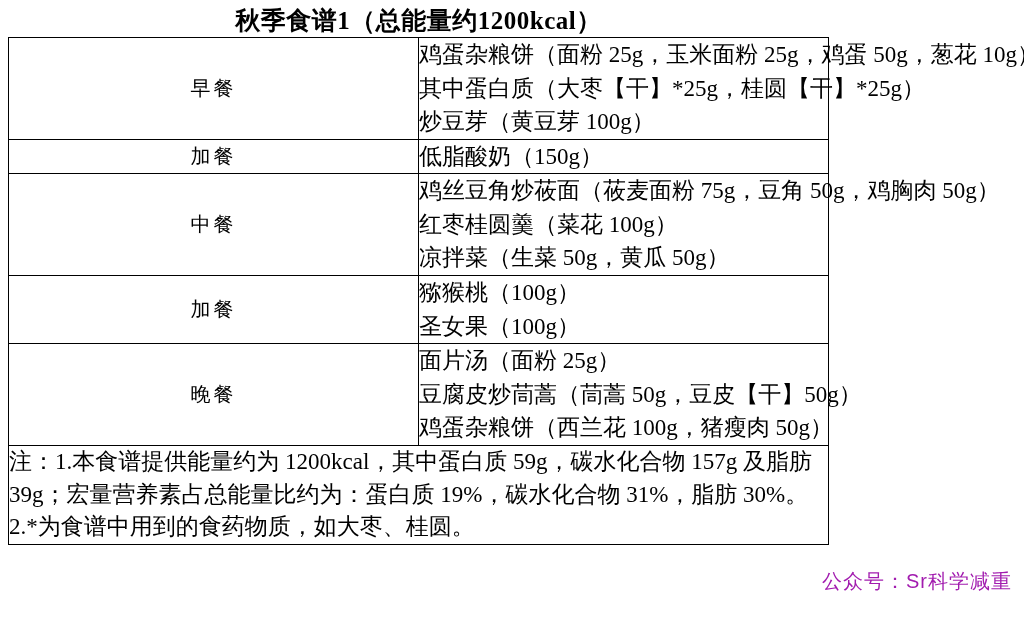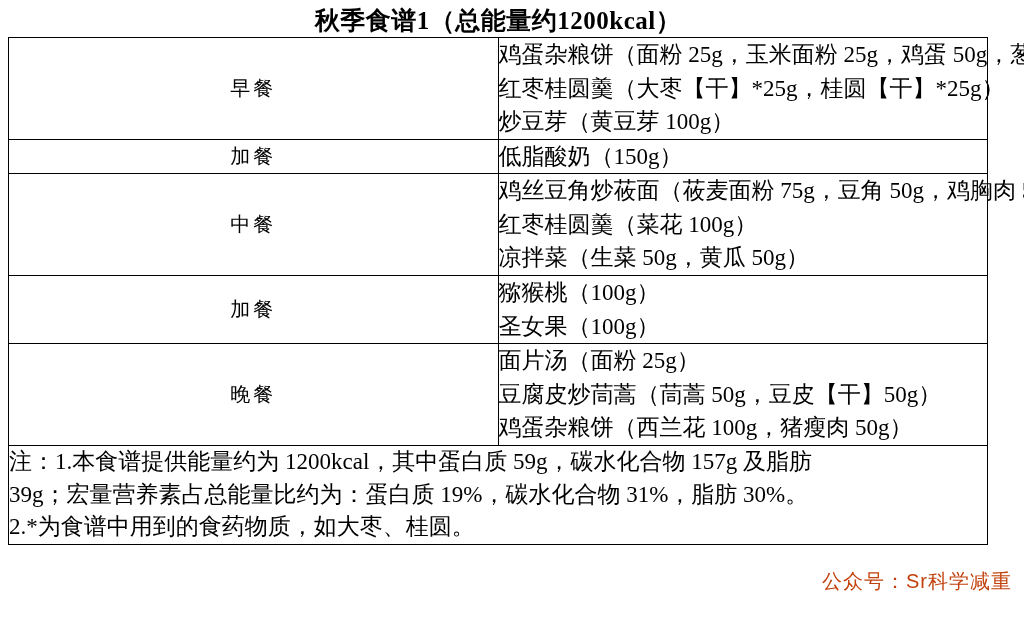--- a/index.html
+++ b/index.html
@@ -15,21 +15,21 @@
     overflow: hidden;
   }
   .page {
     position: relative;
     width: 1024px;
     height: 619px;
     box-sizing: border-box;
   }
   table.recipe {
     border-collapse: collapse;
-    width: 980px;
+    width: 821px;
     margin: 4px 8px 0 8px;
     table-layout: fixed;
   }
   table.recipe td, table.recipe th {
     border: 1px solid #000000;
     padding: 0;
     vertical-align: middle;
   }
   .title-cell {
     text-align: center;
@@ -76,41 +76,41 @@
   }
   .note-cell .nline {
     white-space: nowrap;
   }
   .watermark {
     position: absolute;
     right: 12px;
     bottom: 28px;
     font-family: "Liberation Sans", "DejaVu Sans", sans-serif;
     font-size: 20px;
-    color: #c2410c;
+    color: #a21caf;
     letter-spacing: 1px;
     user-select: none;
   }
 </style>
 </head>
 <body>
 
 <div class="page">
 
   <table class="recipe">
     <tbody>
       <tr>
         <td class="title-cell" colspan="2">秋季食谱1（总能量约1200kcal）</td>
       </tr>
 
       <tr>
         <td class="label-cell">早餐</td>
         <td class="items-cell">
           <div class="line">鸡蛋杂粮饼（面粉 25g，玉米面粉 25g，鸡蛋 50g，葱花 10g）</div>
-          <div class="line">红枣桂圆羹（大枣【干】*25g，桂圆【干】*25g）</div>
+          <div class="line">其中蛋白质（大枣【干】*25g，桂圆【干】*25g）</div>
           <div class="line">炒豆芽（黄豆芽 100g）</div>
         </td>
       </tr>
 
       <tr>
         <td class="label-cell">加餐</td>
         <td class="items-cell">
           <div class="line">低脂酸奶（150g）</div>
         </td>
       </tr>

